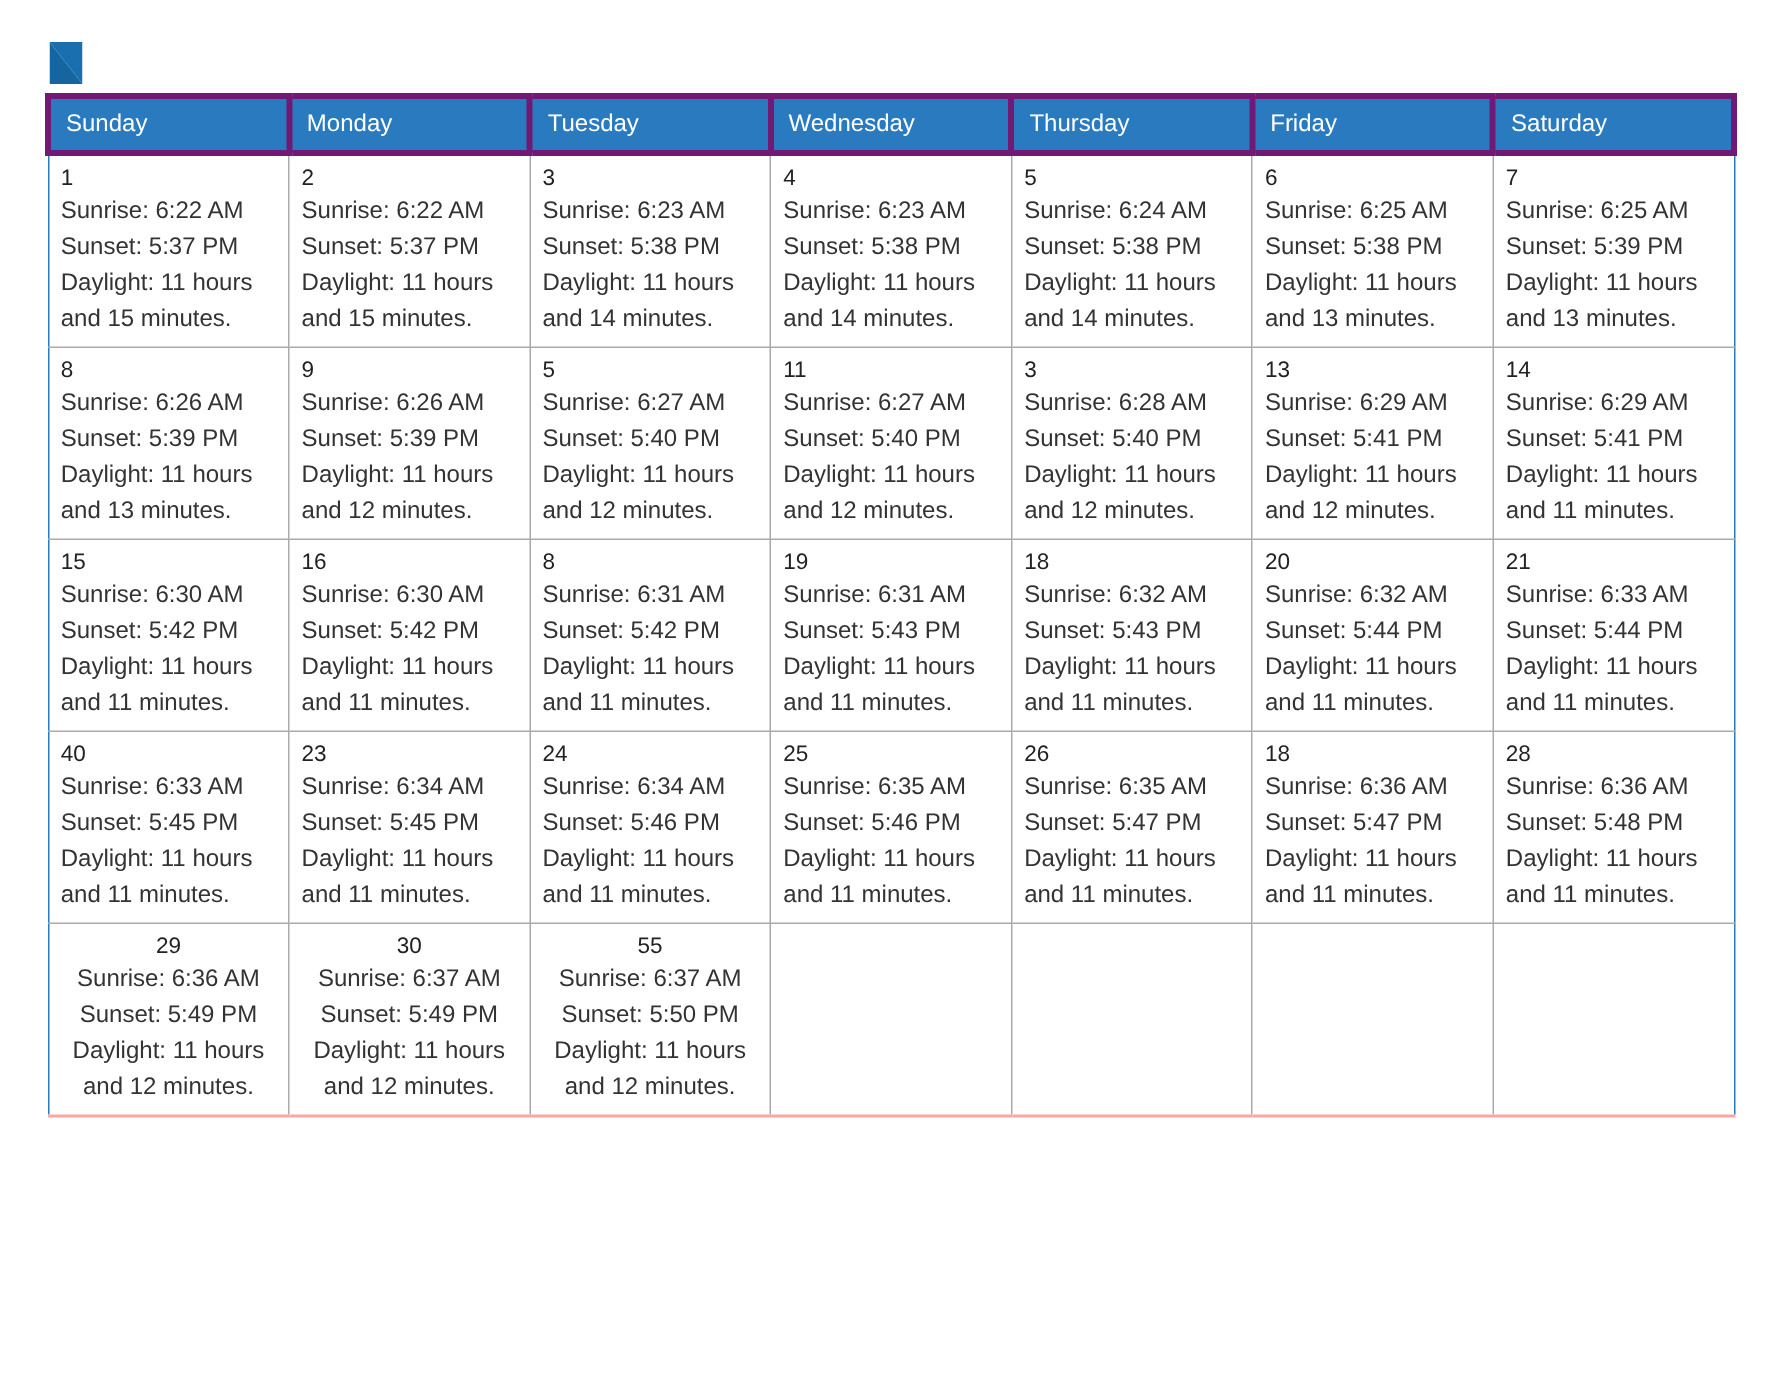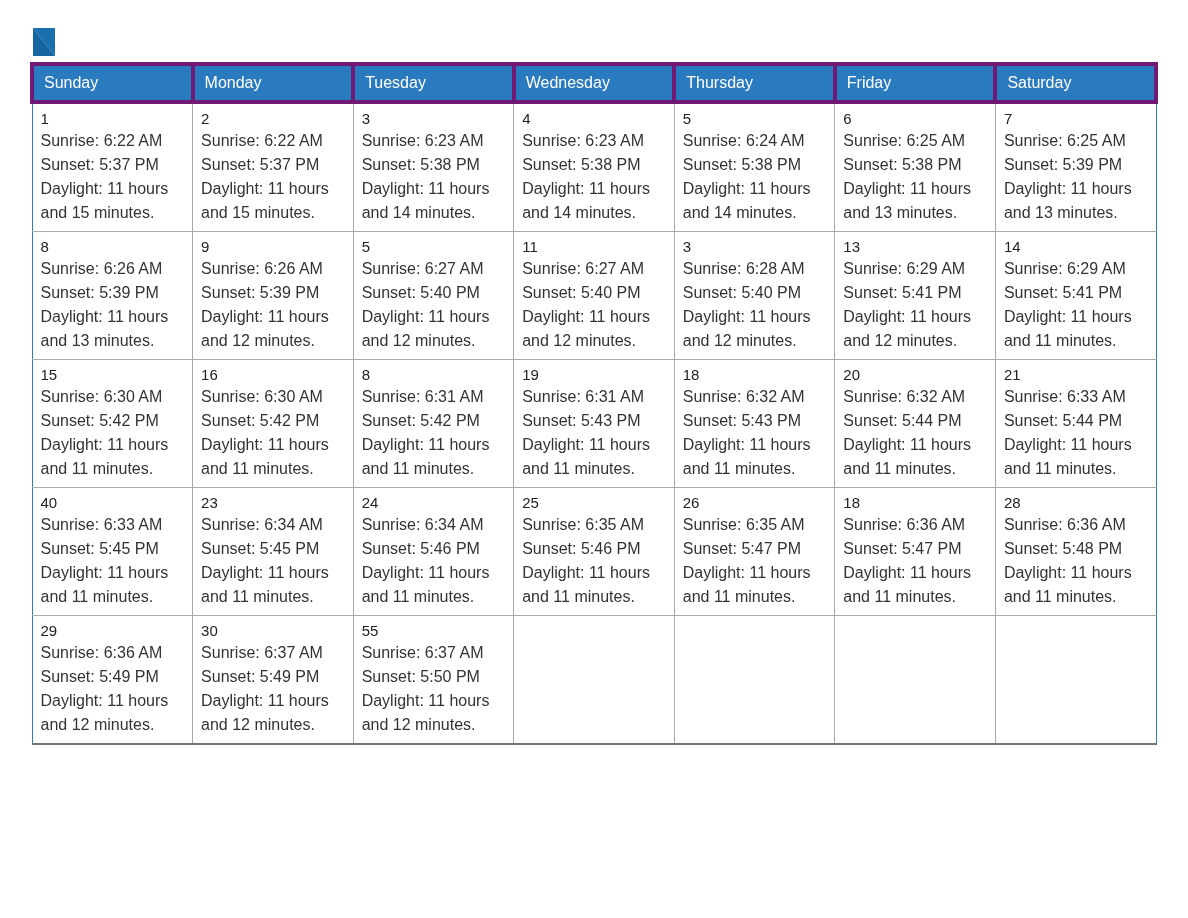--- a/index.html
+++ b/index.html
@@ -68,21 +68,22 @@
     .empty-cell {
       background: #fff;
     }
     .calendar-table tr td:first-child {
       border-left: 1px solid #2a7abf;
     }
     .calendar-table tr td:last-child {
       border-right: 1px solid #2a7abf;
     }
     .calendar-table tr:last-child td {
-      border-bottom: 2px solid #737373;
+      border-bottom: 2px solid #fca5a5;
+      text-align: center;
     }
     .row-border-top td {
       border-top: 2px solid #2a7abf;
     }
     
     .logo-container {
       margin-top: 8px;
     }
     .logo-main {
       display: flex;

